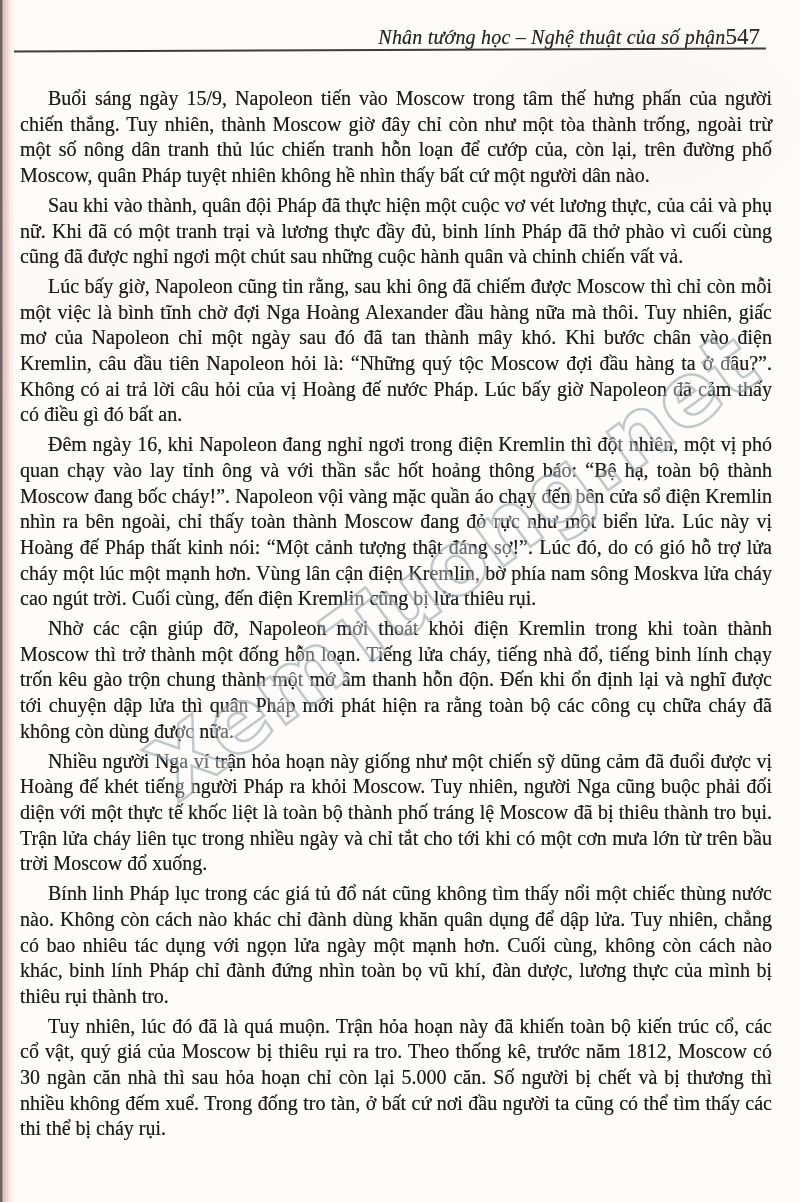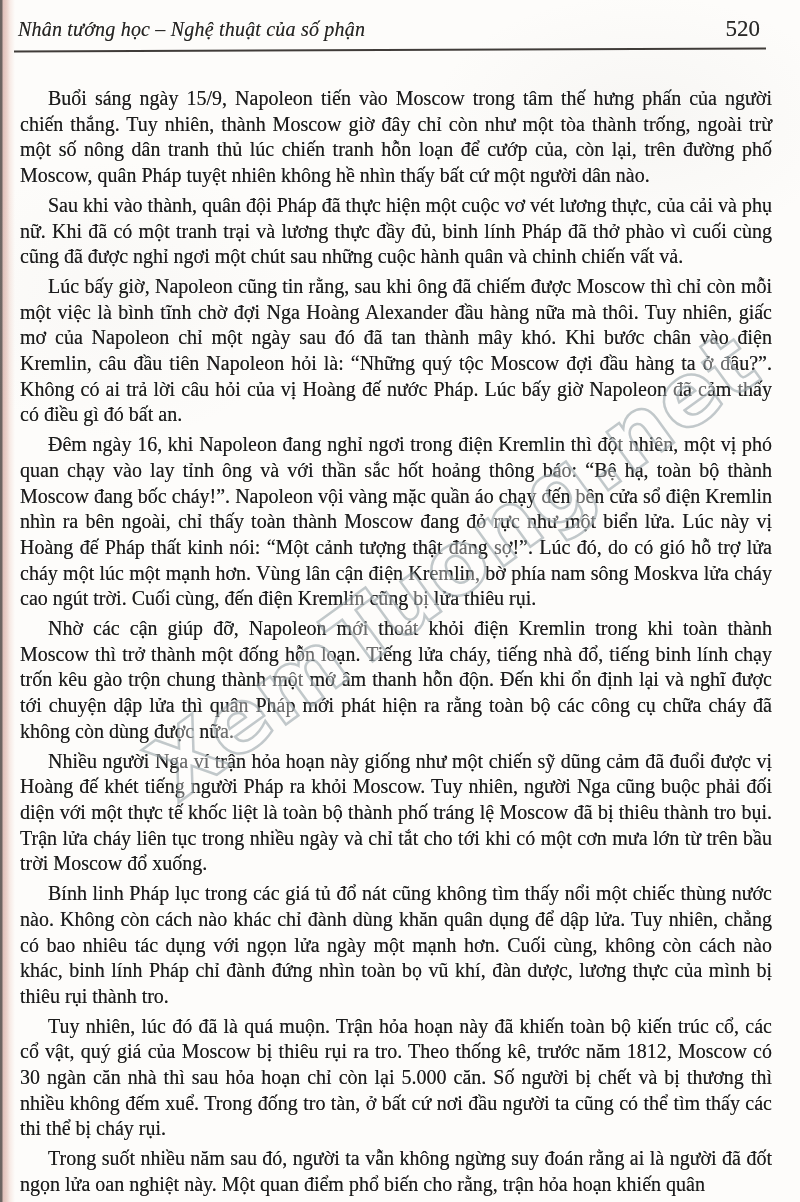--- a/index.html
+++ b/index.html
@@ -11,22 +11,22 @@
   .page{
     position:relative;width:800px;height:1202px;
     background:
       radial-gradient(ellipse 300px 180px at 640px 120px, rgba(190,190,188,0.10), rgba(0,0,0,0) 70%),
       radial-gradient(ellipse 260px 200px at 120px 300px, rgba(200,198,195,0.08), rgba(0,0,0,0) 70%),
       linear-gradient(to right,#6a6461 0px,#6f6663 2px,#dfbfb9 3px,#ecd4cd 7px,#f7ebe6 10px,#fdfcfa 15px,#fdfcfa 100%);
     color:#1b1b1b;
   }
   .page-edge{position:absolute;left:0;top:0;width:15px;height:1202px;}
   .header{
-    position:absolute;left:18px;right:40px;top:16px;
-    display:flex;justify-content:space-between;align-items:baseline;
+    position:absolute;left:18px;right:40px;top:24px;
+    display:flex;justify-content:flex-end;align-items:baseline;
   }
   .header-title{
     font-style:italic;font-size:20px;color:#262523;letter-spacing:0.2px;
     text-shadow:0 0 0.5px rgba(40,40,40,0.55);
   }
   .page-number{
     font-size:23px;color:#2a2a28;font-style:normal;
     text-shadow:0 0 0.5px rgba(40,40,40,0.5);
   }
   .header-rule{
@@ -52,30 +52,29 @@
   }
 </style>
 </head>
 <body>
 
 <div class="page">
   <div class="page-edge"></div>
 
   <div class="header">
     <span class="header-title">Nhân tướng học – Nghệ thuật của số phận</span>
-    <span class="page-number">520</span>
+    <span class="page-number">547</span>
   </div>
   <div class="header-rule"></div>
 
   <div class="content">
     <p>Buổi sáng ngày 15/9, Napoleon tiến vào Moscow trong tâm thế hưng phấn của người chiến thắng. Tuy nhiên, thành Moscow giờ đây chỉ còn như một tòa thành trống, ngoài trừ một số nông dân tranh thủ lúc chiến tranh hỗn loạn để cướp của, còn lại, trên đường phố Moscow, quân Pháp tuyệt nhiên không hề nhìn thấy bất cứ một người dân nào.</p>
     <p>Sau khi vào thành, quân đội Pháp đã thực hiện một cuộc vơ vét lương thực, của cải và phụ nữ. Khi đã có một tranh trại và lương thực đầy đủ, binh lính Pháp đã thở phào vì cuối cùng cũng đã được nghỉ ngơi một chút sau những cuộc hành quân và chinh chiến vất vả.</p>
     <p>Lúc bấy giờ, Napoleon cũng tin rằng, sau khi ông đã chiếm được Moscow thì chỉ còn mỗi một việc là bình tĩnh chờ đợi Nga Hoàng Alexander đầu hàng nữa mà thôi. Tuy nhiên, giấc mơ của Napoleon chỉ một ngày sau đó đã tan thành mây khó. Khi bước chân vào điện Kremlin, câu đầu tiên Napoleon hỏi là: “Những quý tộc Moscow đợi đầu hàng ta ở đâu?”. Không có ai trả lời câu hỏi của vị Hoàng đế nước Pháp. Lúc bấy giờ Napoleon đã cảm thấy có điều gì đó bất an.</p>
     <p>Đêm ngày 16, khi Napoleon đang nghỉ ngơi trong điện Kremlin thì đột nhiên, một vị phó quan chạy vào lay tỉnh ông và với thần sắc hốt hoảng thông báo: “Bệ hạ, toàn bộ thành Moscow đang bốc cháy!”. Napoleon vội vàng mặc quần áo chạy đến bên cửa sổ điện Kremlin nhìn ra bên ngoài, chỉ thấy toàn thành Moscow đang đỏ rực như một biển lửa. Lúc này vị Hoàng đế Pháp thất kinh nói: “Một cảnh tượng thật đáng sợ!”. Lúc đó, do có gió hỗ trợ lửa cháy một lúc một mạnh hơn. Vùng lân cận điện Kremlin, bờ phía nam sông Moskva lửa cháy cao ngút trời. Cuối cùng, đến điện Kremlin cũng bị lửa thiêu rụi.</p>
     <p>Nhờ các cận giúp đỡ, Napoleon mới thoát khỏi điện Kremlin trong khi toàn thành Moscow thì trở thành một đống hỗn loạn. Tiếng lửa cháy, tiếng nhà đổ, tiếng binh lính chạy trốn kêu gào trộn chung thành một mớ âm thanh hỗn độn. Đến khi ổn định lại và nghĩ được tới chuyện dập lửa thì quân Pháp mới phát hiện ra rằng toàn bộ các công cụ chữa cháy đã không còn dùng được nữa.</p>
     <p>Nhiều người Nga ví trận hỏa hoạn này giống như một chiến sỹ dũng cảm đã đuổi được vị Hoàng đế khét tiếng người Pháp ra khỏi Moscow. Tuy nhiên, người Nga cũng buộc phải đối diện với một thực tế khốc liệt là toàn bộ thành phố tráng lệ Moscow đã bị thiêu thành tro bụi. Trận lửa cháy liên tục trong nhiều ngày và chỉ tắt cho tới khi có một cơn mưa lớn từ trên bầu trời Moscow đổ xuống.</p>
     <p>Bính linh Pháp lục trong các giá tủ đổ nát cũng không tìm thấy nổi một chiếc thùng nước nào. Không còn cách nào khác chỉ đành dùng khăn quân dụng để dập lửa. Tuy nhiên, chẳng có bao nhiêu tác dụng với ngọn lửa ngày một mạnh hơn. Cuối cùng, không còn cách nào khác, binh lính Pháp chỉ đành đứng nhìn toàn bọ vũ khí, đàn dược, lương thực của mình bị thiêu rụi thành tro.</p>
     <p>Tuy nhiên, lúc đó đã là quá muộn. Trận hỏa hoạn này đã khiến toàn bộ kiến trúc cổ, các cổ vật, quý giá của Moscow bị thiêu rụi ra tro. Theo thống kê, trước năm 1812, Moscow có 30 ngàn căn nhà thì sau hỏa hoạn chỉ còn lại 5.000 căn. Số người bị chết và bị thương thì nhiều không đếm xuể. Trong đống tro tàn, ở bất cứ nơi đầu người ta cũng có thể tìm thấy các thi thể bị cháy rụi.</p>
-    <p>Trong suốt nhiều năm sau đó, người ta vẫn không ngừng suy đoán rằng ai là người đã đốt ngọn lửa oan nghiệt này. Một quan điểm phổ biến cho rằng, trận hỏa hoạn khiến quân</p>
   </div>
 
   <div class="watermark">XemTuong.net</div>
 </div>
 
 </body></html>

